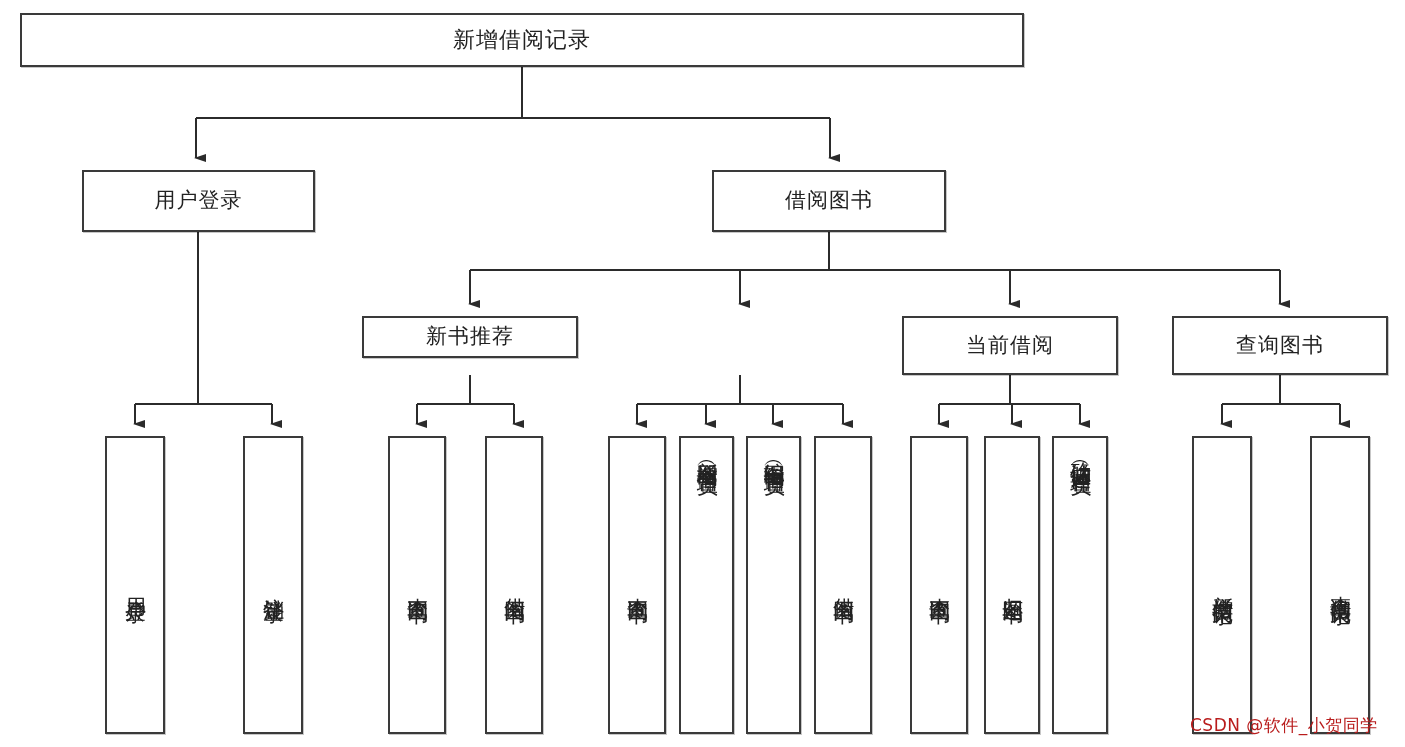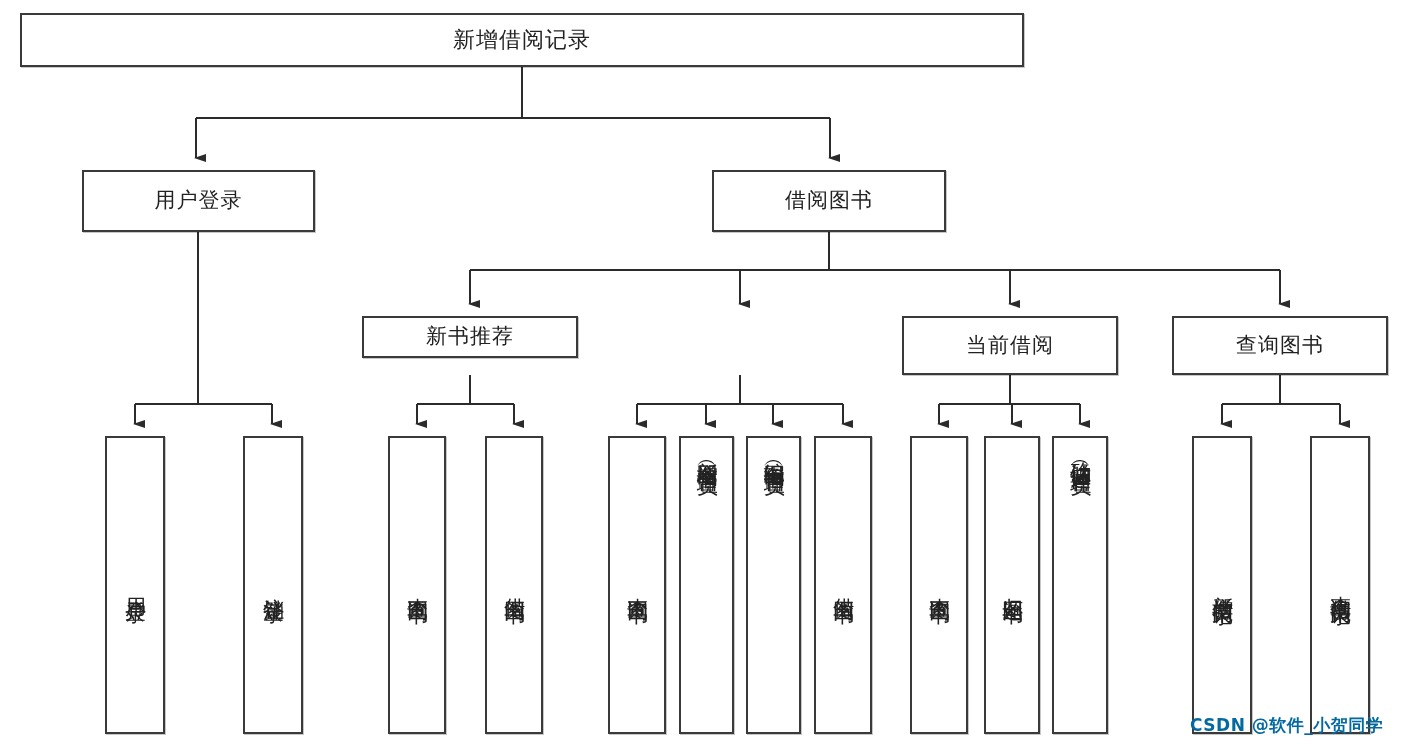--- a/index.html
+++ b/index.html
@@ -76,24 +76,23 @@
     align-items: flex-start;
     justify-content: center;
     padding-top: 3px;
     box-sizing: border-box;
   }
   #watermark {
     position: absolute;
     left: 1190px;
     top: 714px;
     font-size: 17px;
-    color: #0369a1;
+    color: #b91c1c;
     letter-spacing: 0.5px;
     white-space: nowrap;
-    font-weight: bold;
   }
 </style>
 </head>
 <body>
 
 <div id="canvas">
 
   <svg id="wires" viewBox="0 0 1405 747">
     <defs>
       <marker id="arrow" markerWidth="10" markerHeight="12" refX="4" refY="10" orient="auto" markerUnits="userSpaceOnUse">

